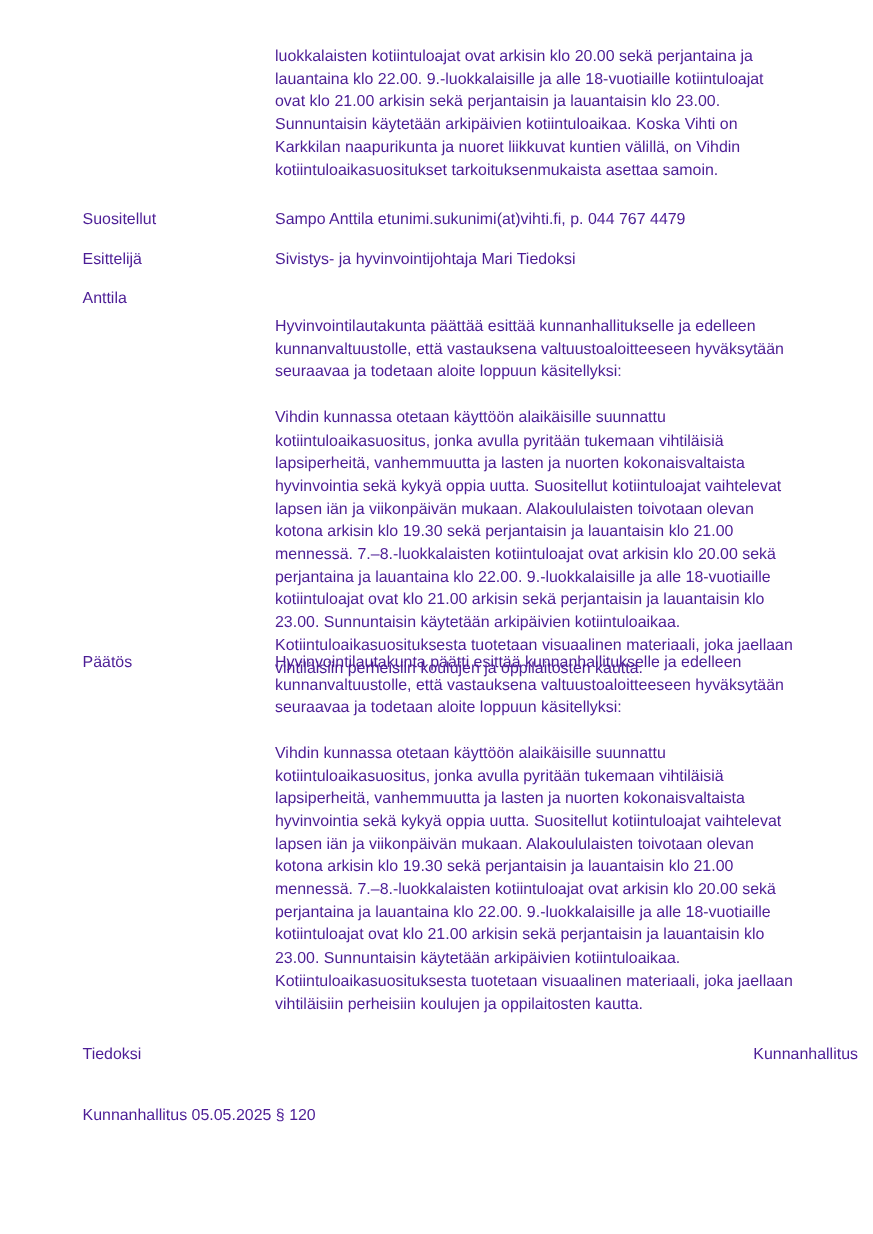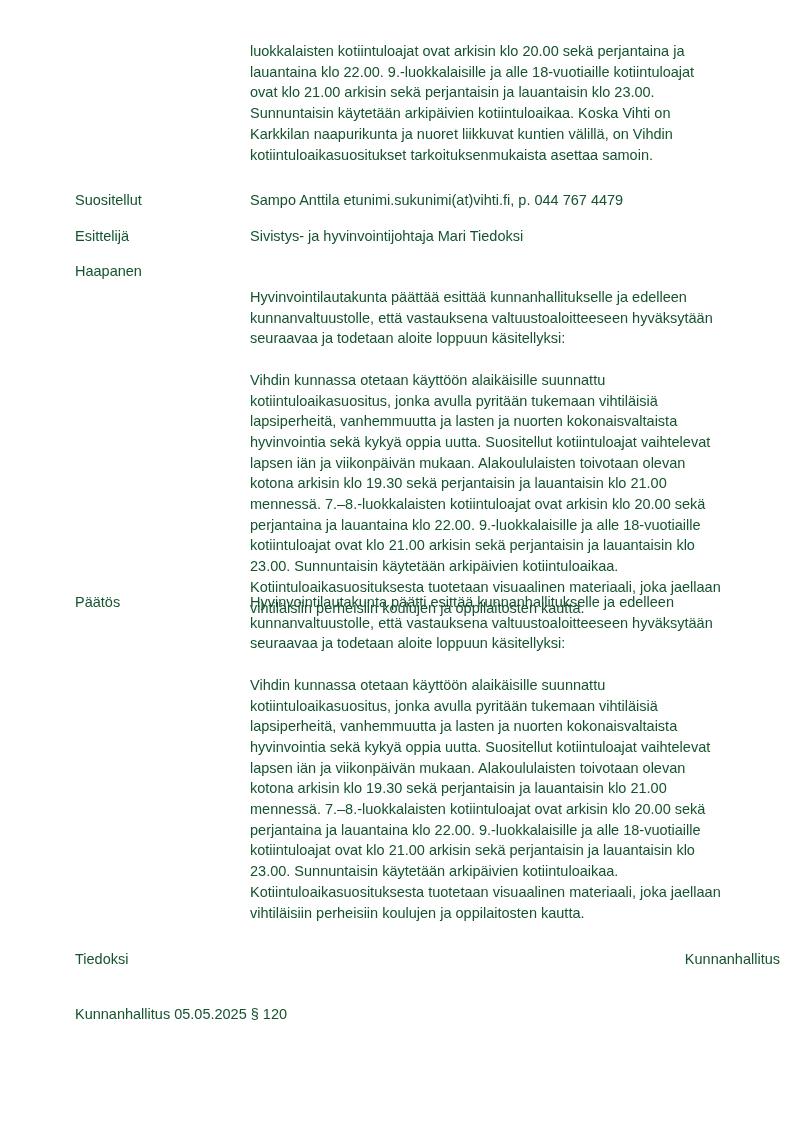--- a/index.html
+++ b/index.html
@@ -9,21 +9,21 @@
   }
   .page {
     position: relative;
     width: 794px;
     height: 1122px;
     background: #ffffff;
     overflow: hidden;
     font-family: "Liberation Sans", sans-serif;
     font-size: 14.5px;
     line-height: 20.7px;
-    color: #14532d;
+    color: #4c1d95;
   }
   .abs { position: absolute; }
   .label-col { left: 75px; width: 165px; }
   .content-col { left: 250px; width: 530px; }
   .multiline { white-space: pre-line; }
   .footer-line { left: 75px; width: 600px; }
 </style>
 </head>
 <body>
 
@@ -35,21 +35,21 @@
 Sunnuntaisin käytetään arkipäivien kotiintuloaikaa. Koska Vihti on
 Karkkilan naapurikunta ja nuoret liikkuvat kuntien välillä, on Vihdin
 kotiintuloaikasuositukset tarkoituksenmukaista asettaa samoin.</div>
 
   <div class="abs label-col" style="top:190px;">Suositellut</div>
   <div class="abs content-col" style="top:190px;">Sampo Anttila etunimi.sukunimi(at)vihti.fi, p. 044 767 4479</div>
 
   <div class="abs label-col" style="top:226px;">Esittelijä</div>
   <div class="abs content-col" style="top:226px;">Sivistys- ja hyvinvointijohtaja Mari Tiedoksi</div>
 
-  <div class="abs label-col" style="top:261px;">Haapanen</div>
+  <div class="abs label-col" style="top:261px;">Anttila</div>
   <div class="abs content-col multiline" style="top:261px;margin-top:26px;">Hyvinvointilautakunta päättää esittää kunnanhallitukselle ja edelleen
 kunnanvaltuustolle, että vastauksena valtuustoaloitteeseen hyväksytään
 seuraavaa ja todetaan aloite loppuun käsitellyksi:
 
 Vihdin kunnassa otetaan käyttöön alaikäisille suunnattu
 kotiintuloaikasuositus, jonka avulla pyritään tukemaan vihtiläisiä
 lapsiperheitä, vanhemmuutta ja lasten ja nuorten kokonaisvaltaista
 hyvinvointia sekä kykyä oppia uutta. Suositellut kotiintuloajat vaihtelevat
 lapsen iän ja viikonpäivän mukaan. Alakoululaisten toivotaan olevan
 kotona arkisin klo 19.30 sekä perjantaisin ja lauantaisin klo 21.00

